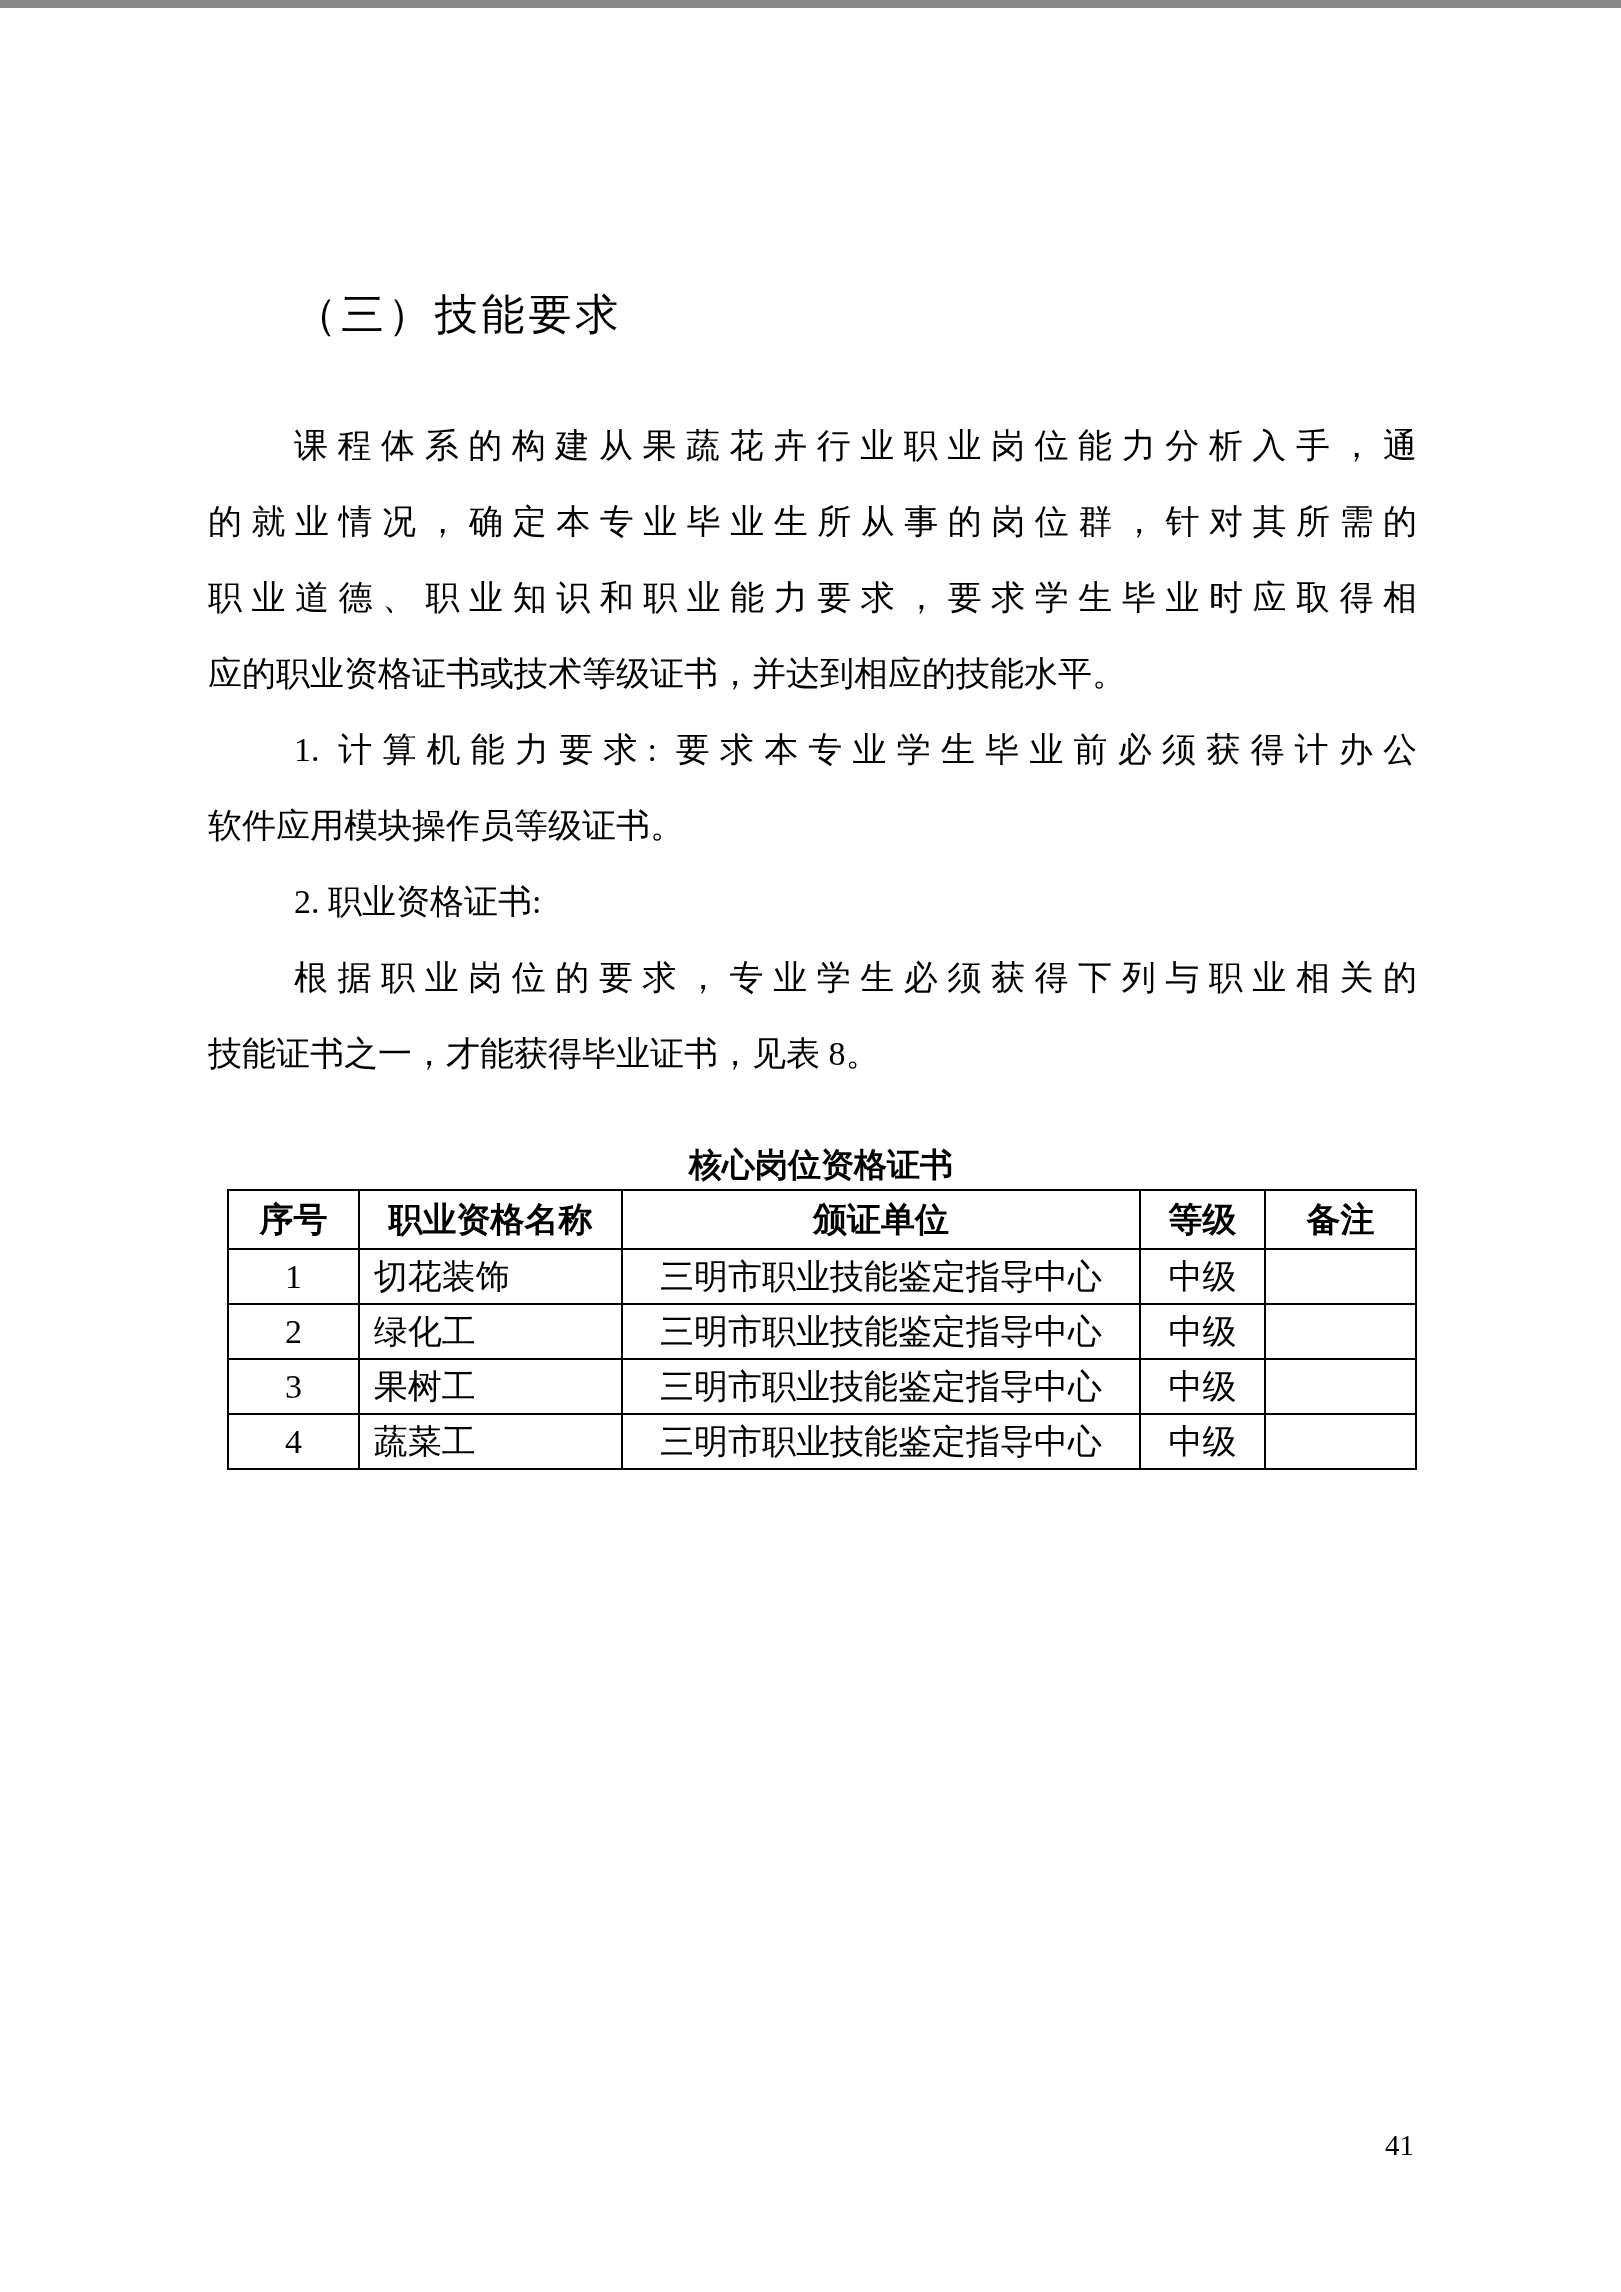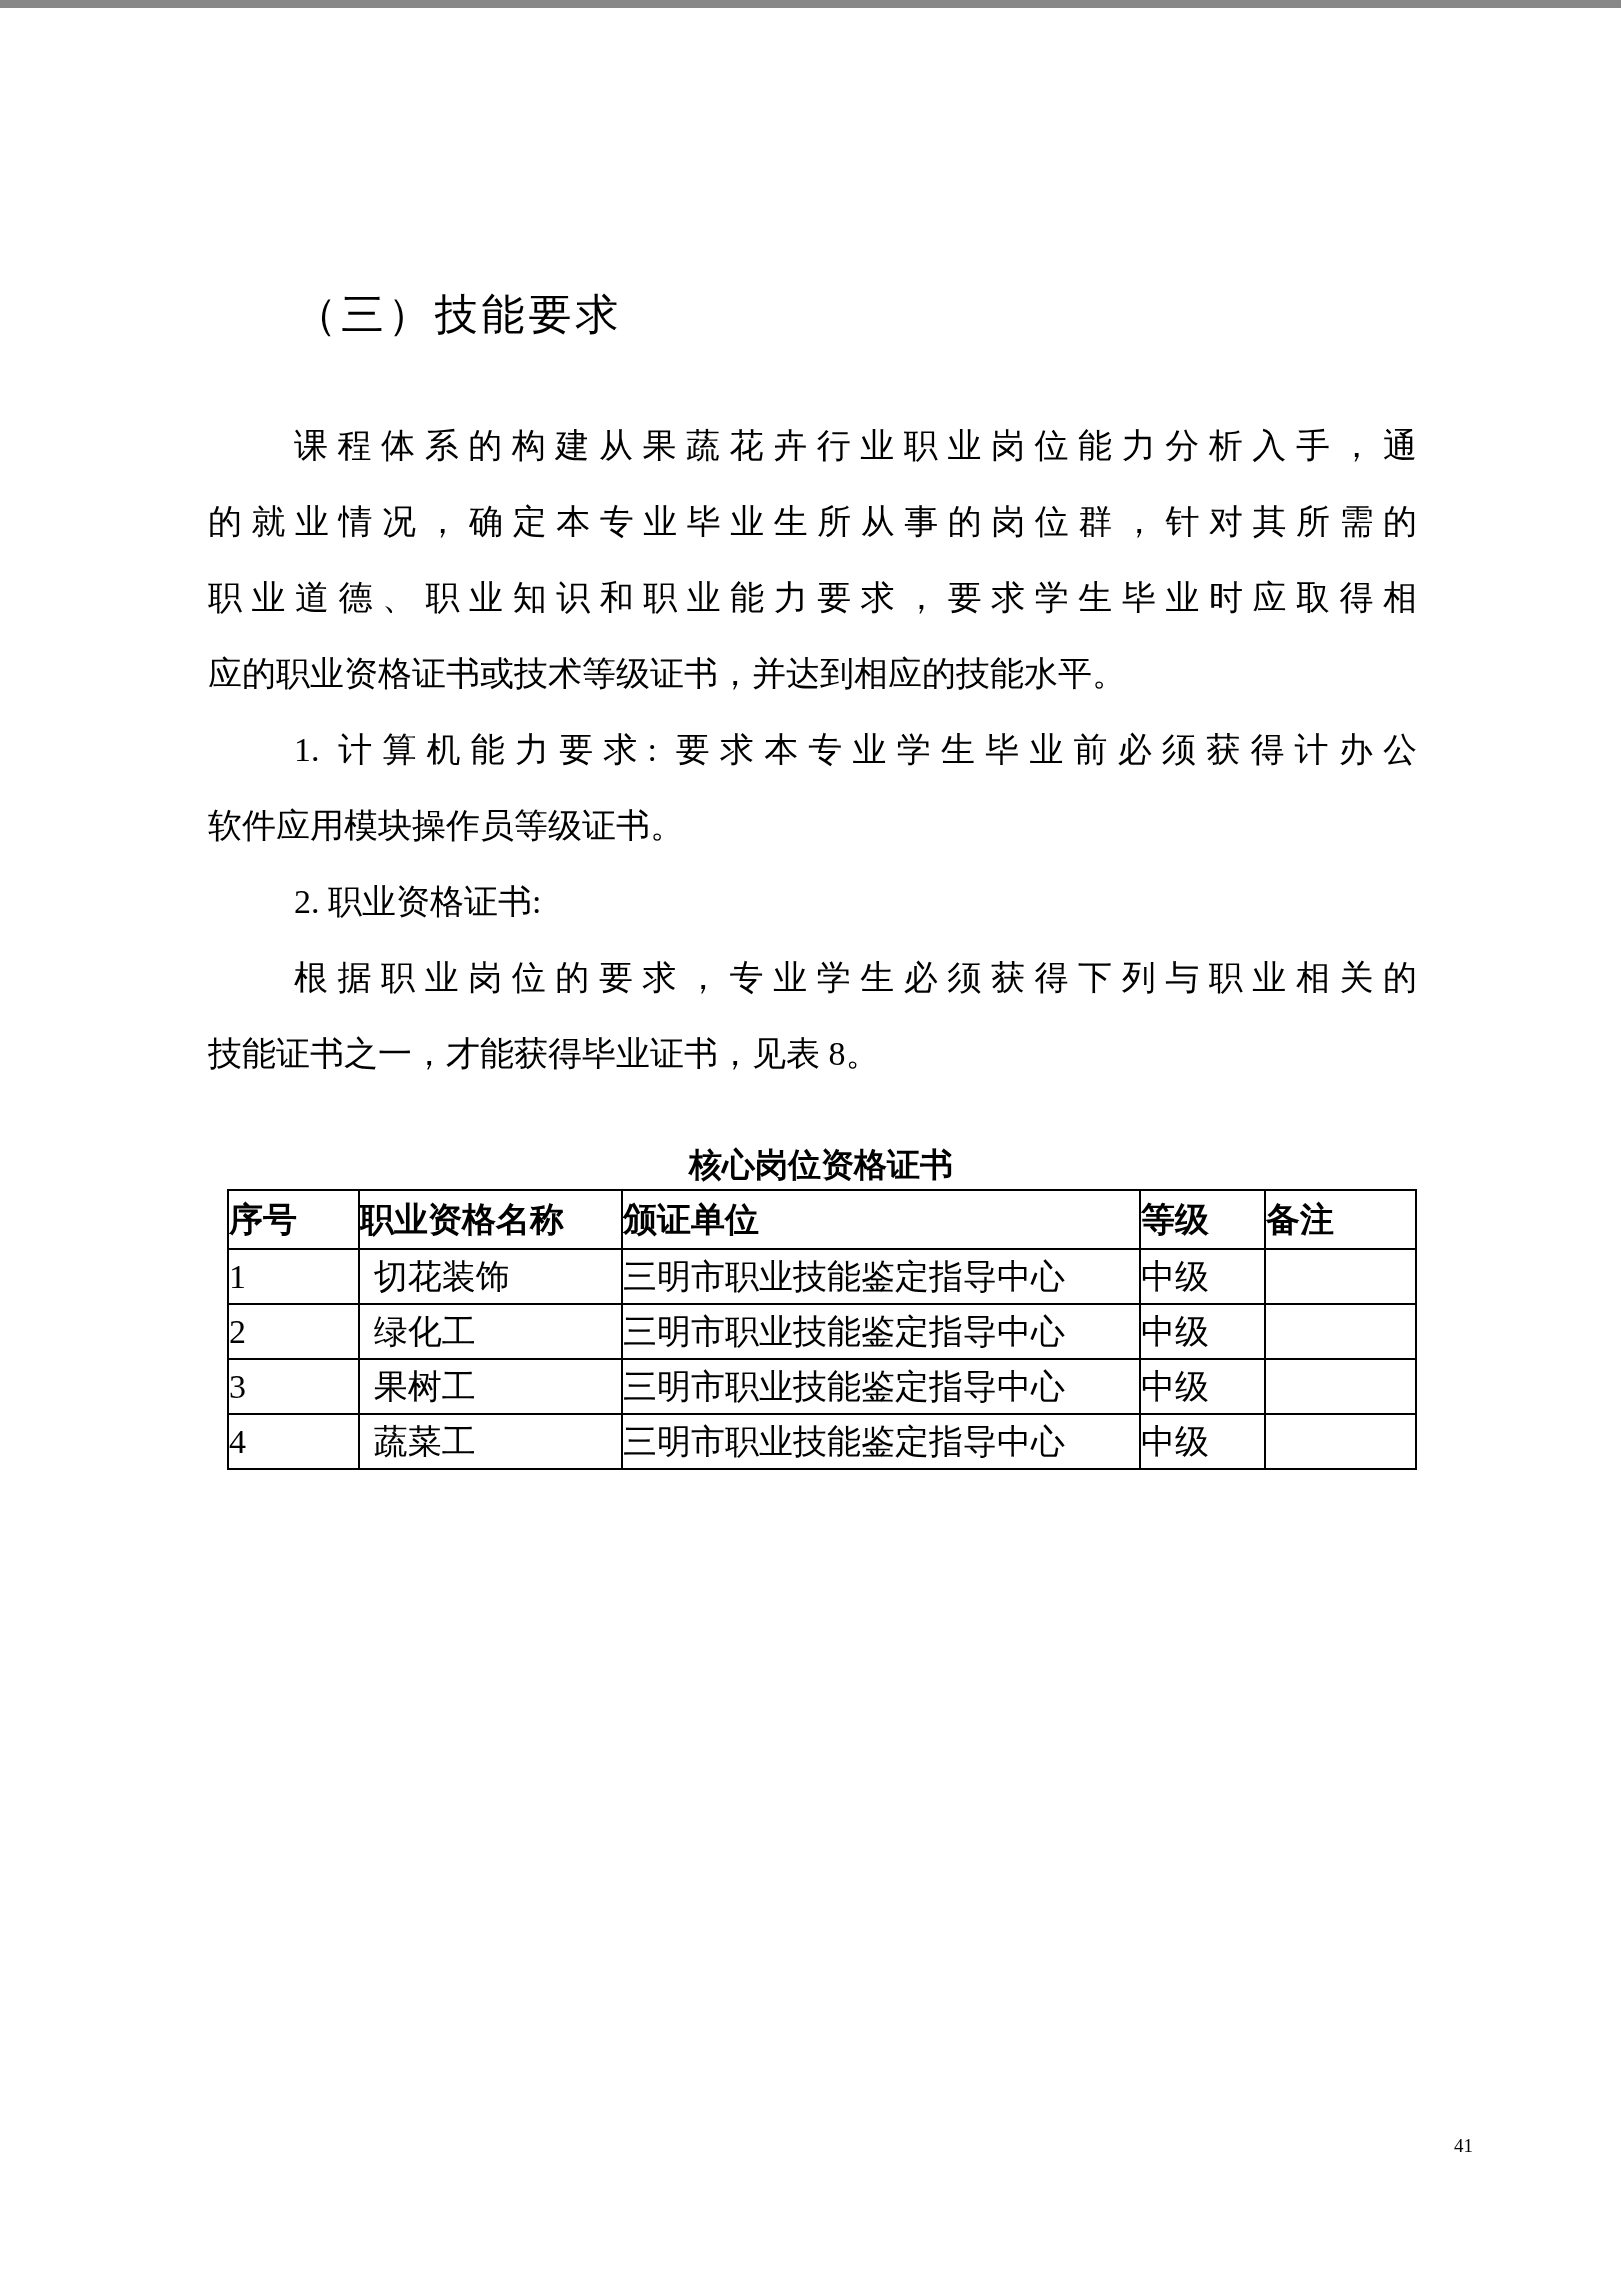--- a/index.html
+++ b/index.html
@@ -64,39 +64,39 @@
     border-collapse: collapse;
     table-layout: fixed;
     font-size: 34px;
   }
   .cert-table th, .cert-table td {
     border: 2px solid #000;
     border-top-width: 2.9px;
     border-bottom-width: 2.9px;
     padding: 0;
     vertical-align: middle;
-    text-align: left;
+    text-align: center;
     overflow: hidden;
     white-space: nowrap;
   }
   .cert-table th {
     font-family: "Liberation Sans", "DejaVu Sans", sans-serif;
     font-weight: bold;
     height: 57px;
   }
   .cert-table td { height: 53px; font-family: "Liberation Serif", "DejaVu Serif", serif; }
   .cert-table td.name-cell { text-align: left; padding-left: 13.7px; }
   .page-number {
     position: absolute;
-    left: 1414px;
+    left: 1370px;
     top: 2120px;
     width: 59px;
-    font-size: 19px;
+    font-size: 29px;
     line-height: 35px;
-    text-align: right;
+    text-align: center;
   }
 </style>
 </head>
 <body>
 
 <div class="page">
 
   <div class="doc-heading">（三）技能要求</div>
 
   <div class="body-lines" id="body-lines">

